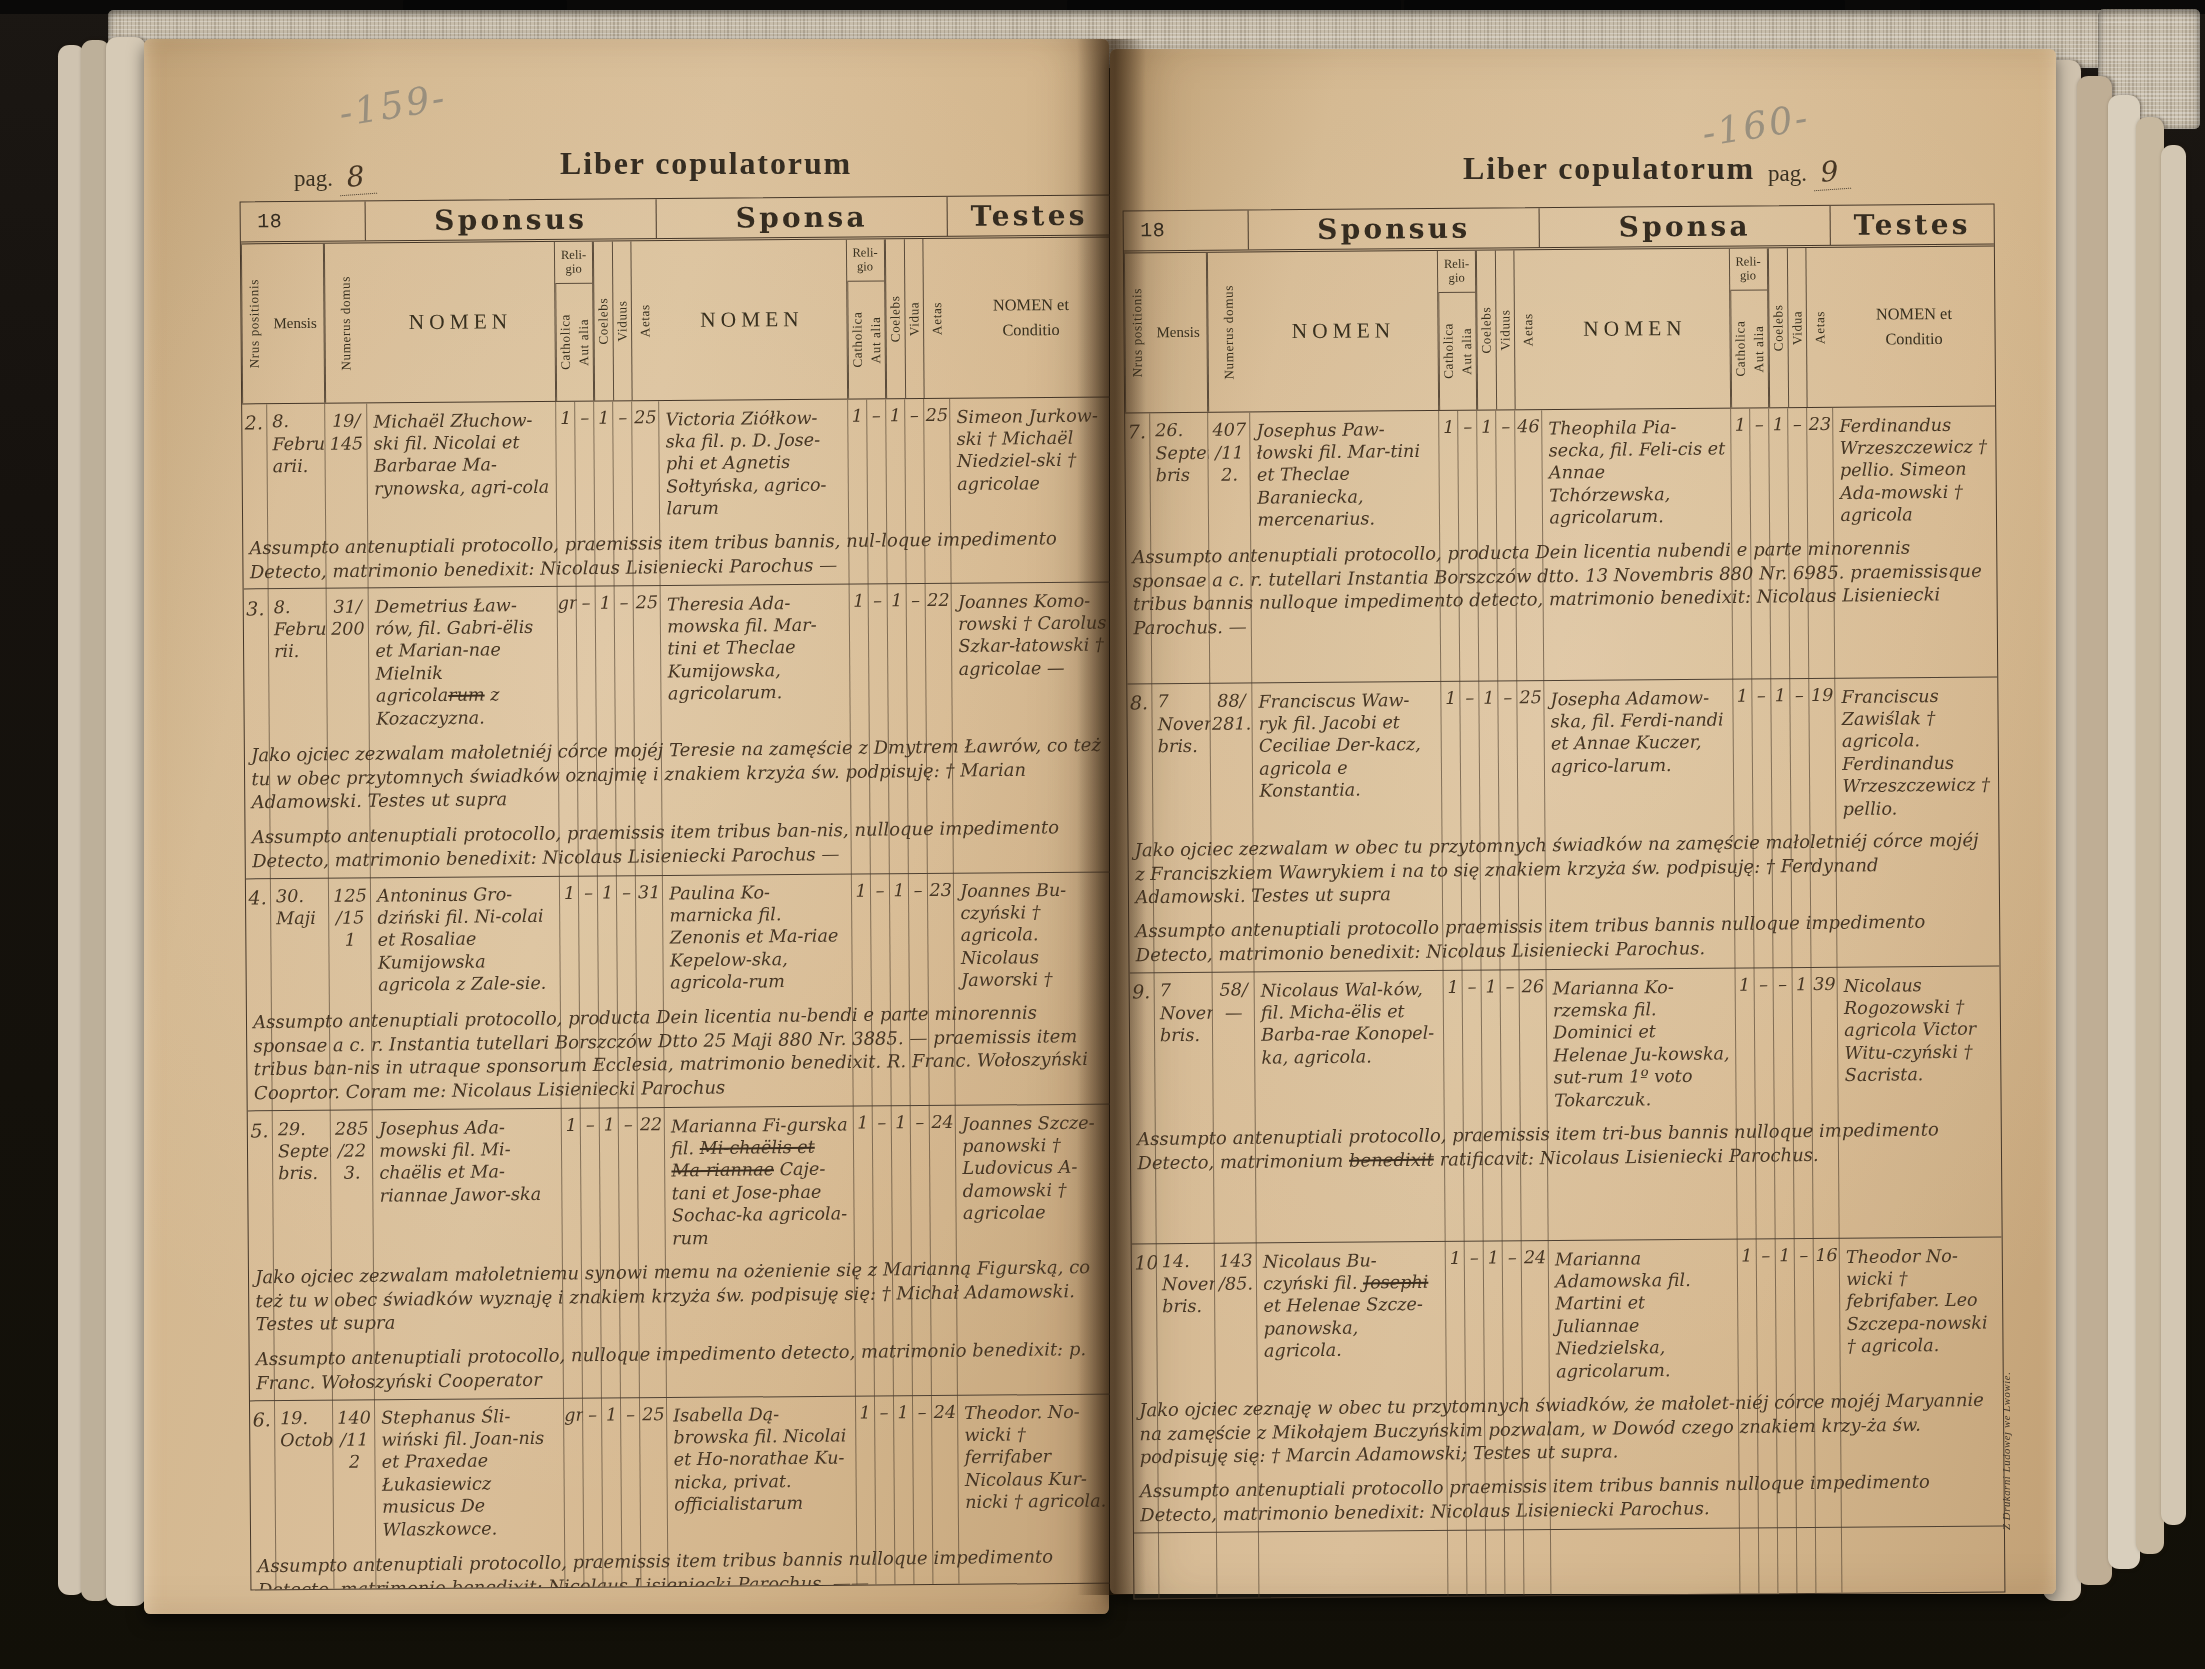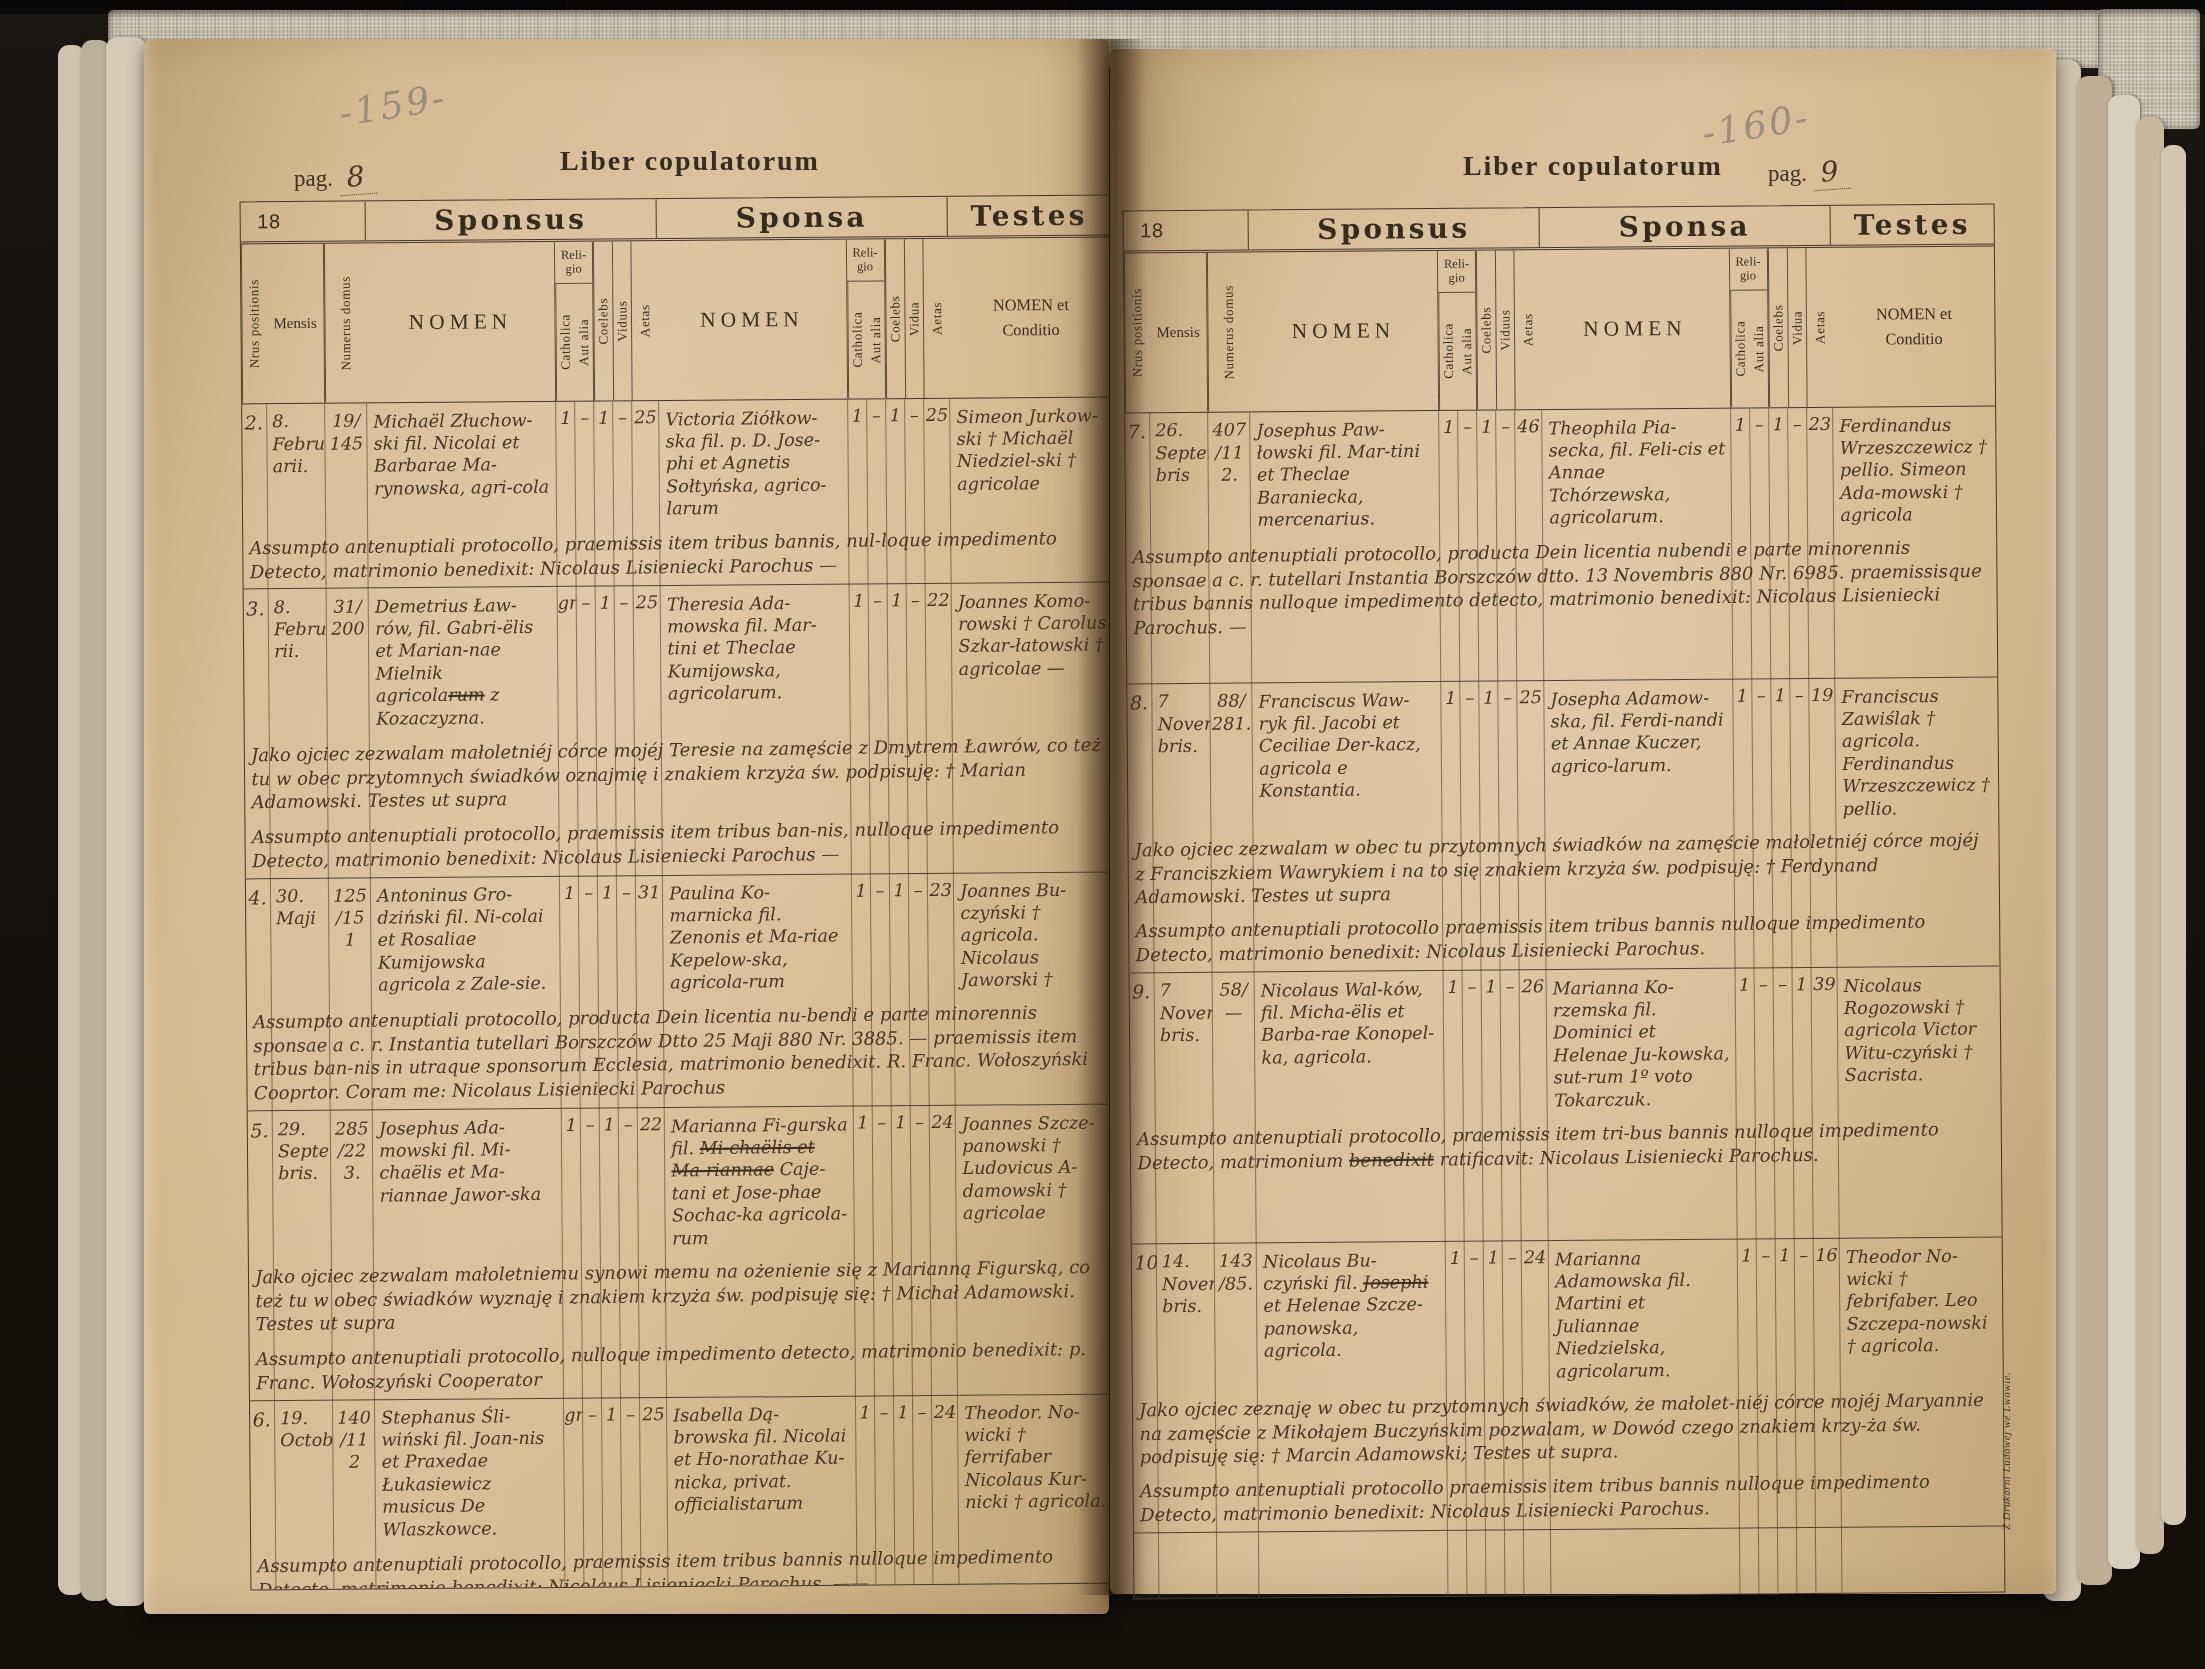--- a/index.html
+++ b/index.html
@@ -26,30 +26,30 @@
      box-shadow:0 8.8px 19px rgba(0,0,0,.55);}
   .page.pl{box-shadow:inset -44px 0 57px -31.5px rgba(60,35,12,.55), inset 11.3px 0 19px -11.3px rgba(255,240,215,.5), 0 7.6px 16.4px rgba(0,0,0,.5);}
   .page.pr{box-shadow:inset 50px 0 63px -35px rgba(60,35,12,.55), inset -10px 0 17.6px -10px rgba(255,240,215,.45), 0 7.6px 16.4px rgba(0,0,0,.5);}
   .gutter{position:absolute;background:linear-gradient(90deg, rgba(0,0,0,0), rgba(42,26,10,.55) 45%, rgba(42,26,10,.60) 55%, rgba(0,0,0,0));z-index:5;}
   
   .pag-line{position:absolute;color:#3a3122;font-size:23px;}
   .pag-num{font-family:"DejaVu Serif",serif;font-style:italic;font-size:28px;color:var(--ink,#463624);
      border-bottom:1.9px dotted #4a3f30;padding:0 11.3px 1.3px 7.6px;display:inline-block;transform:rotate(-4deg);}
   .pencil{position:absolute;font-family:"DejaVu Serif",serif;font-style:italic;
      color:var(--pencil,#8f887a);font-size:37px;transform:rotate(-9deg);letter-spacing:2.5px;opacity:.85;}
-  .book-title{position:absolute;font-weight:bold;font-size:28px;letter-spacing:1.9px;color:#352d22;}
+  .book-title{position:absolute;font-weight:bold;font-size:32px;letter-spacing:1.9px;color:#352d22;}
   
   .sheet-table{position:absolute;width:870px;border:1.9px solid #453729;transform:rotate(-0.45deg);
      --cols:25px 58px 42px 189px 19px 19px 19px 19px 26.5px 189px 19px 19px 19px 19px 26.5px 163px;
      background:rgba(255,240,215,.05);}
   .h1{display:grid;grid-template-columns:125px 291px 291px 163px;border-bottom:3.8px double #453729;}
   .h1 > div{border-right:1.3px solid #453729;display:flex;align-items:center;justify-content:center;
      height:39px;font-weight:bold;font-size:28px;letter-spacing:3.2px;color:#352c20;font-family:"DejaVu Serif",serif;}
   .h1 > div:last-child{border-right:none;}
-  .h1 .corner{justify-content:flex-start;padding-left:16.4px;font-size:20px;font-weight:normal;letter-spacing:0.6px;font-family:Liberation Sans, sans-serif;}
+  .h1 .corner{justify-content:flex-start;padding-left:16.4px;font-size:20px;font-weight:normal;letter-spacing:0.6px;font-family:Liberation Mono, monospace;}
   .h2{display:grid;grid-template-columns:var(--cols);height:159px;border-bottom:1.6px solid #453729;}
   .h2 > div{border-right:1.1px solid #5b4c3b;color:#38301f;overflow:hidden;}
   .h2 > div:last-child{border-right:none;}
   .vert{writing-mode:vertical-rl;transform:rotate(180deg);font-size:13.2px;letter-spacing:0.6px;
      display:flex;align-items:center;justify-content:center;width:100%;box-sizing:border-box;}
   .h2 .hcell{display:flex;align-items:center;justify-content:center;font-size:15px;}
   .h2 .nomen{display:flex;align-items:center;justify-content:center;font-size:21.4px;letter-spacing:5px;}
   .relgroup{display:flex;flex-direction:column;}
   .relgroup .rel-label{height:42px;border-bottom:1.3px solid #5b4c3b;display:flex;align-items:center;justify-content:center;
      font-size:12.6px;text-align:center;line-height:1.05;padding:1.3px;box-sizing:border-box;}

